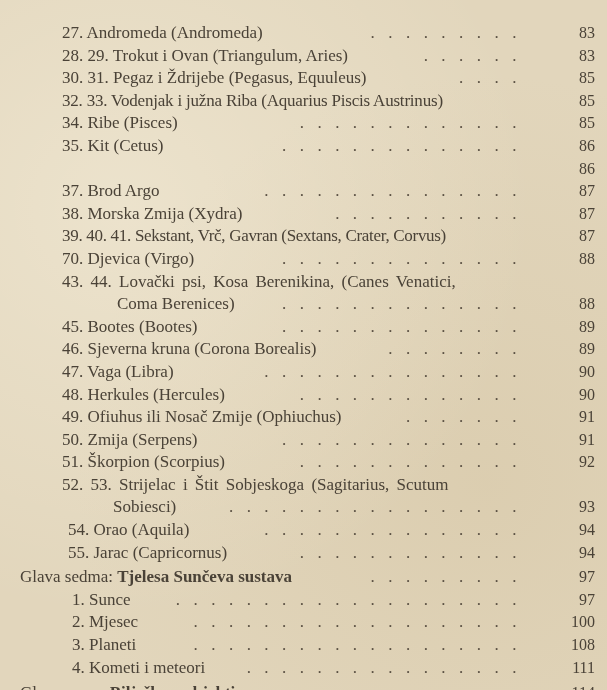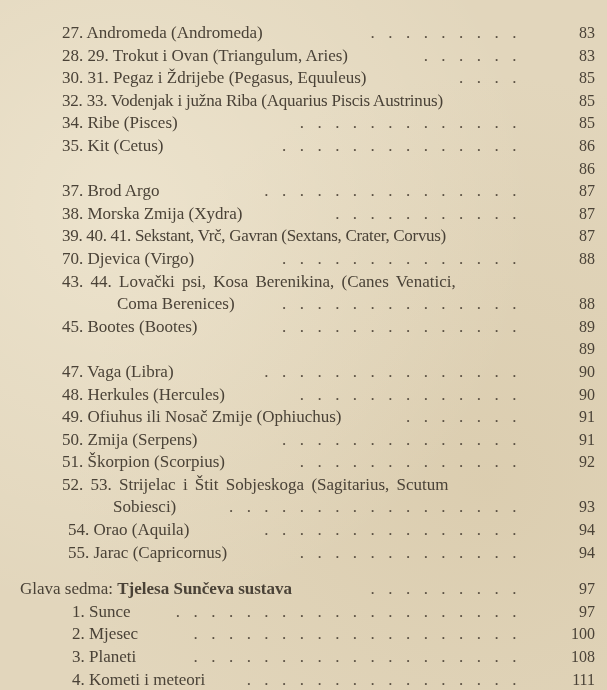--- a/index.html
+++ b/index.html
@@ -86,21 +86,21 @@
     </div>
   <div class="row">
       <span class="entry cont-line"><span class="text">Coma Berenices)</span><span style="position: absolute; right: 0px; top: 0px; letter-spacing: 4.6px; color: rgb(90, 80, 67);">. . . . . . . . . . . . . .</span></span>
       <span class="page-num">88</span>
     </div>
   <div class="row">
       <span class="entry"><span class="text">45. Bootes (Bootes)</span><span style="position: absolute; right: 0px; top: 0px; letter-spacing: 4.6px; color: rgb(90, 80, 67);">. . . . . . . . . . . . . .</span></span>
       <span class="page-num">89</span>
     </div>
   <div class="row">
-      <span class="entry"><span style="position: absolute; right: 0px; top: 0px; letter-spacing: 4.6px; color: rgb(90, 80, 67);">. . . . . . . .</span></span>
+      <span class="entry"><span class="text">46. Sjeverna kruna (Corona Borealis)</span><span style="position: absolute; right: 0px; top: 0px; letter-spacing: 4.6px; color: rgb(90, 80, 67);">. . . . . . . .</span></span>
       <span class="page-num">89</span>
     </div>
   <div class="row">
       <span class="entry"><span class="text">47. Vaga (Libra)</span><span style="position: absolute; right: 0px; top: 0px; letter-spacing: 4.6px; color: rgb(90, 80, 67);">. . . . . . . . . . . . . . .</span></span>
       <span class="page-num">90</span>
     </div>
   <div class="row">
       <span class="entry"><span class="text">48. Herkules (Hercules)</span><span style="position: absolute; right: 0px; top: 0px; letter-spacing: 4.6px; color: rgb(90, 80, 67);">. . . . . . . . . . . . .</span></span>
       <span class="page-num">90</span>
     </div>
@@ -126,21 +126,21 @@
     </div>
   <div class="row">
       <span class="entry sub"><span class="text">54. Orao (Aquila)</span><span style="position: absolute; right: 0px; top: 0px; letter-spacing: 4.6px; color: rgb(90, 80, 67);">. . . . . . . . . . . . . . .</span></span>
       <span class="page-num">94</span>
     </div>
   <div class="row">
       <span class="entry sub"><span class="text">55. Jarac (Capricornus)</span><span style="position: absolute; right: 0px; top: 0px; letter-spacing: 4.6px; color: rgb(90, 80, 67);">. . . . . . . . . . . . .</span></span>
       <span class="page-num">94</span>
     </div>
 
-  <div class="row" style="margin-top:14px">
+  <div class="row" style="margin-top:2px">
       <span class="entry chapter"><span class="text"><span>Glava sedma: </span><b>Tjelesa Sunčeva sustava</b></span><span style="position: absolute; right: 0px; top: 0px; letter-spacing: 4.6px; color: rgb(90, 80, 67);">. . . . . . . . .</span></span>
       <span class="page-num">97</span>
     </div>
   <div class="row">
       <span class="entry" style="left:72px"><span class="text">1. Sunce</span><span style="position: absolute; right: 0px; top: 0px; letter-spacing: 4.6px; color: rgb(90, 80, 67);">. . . . . . . . . . . . . . . . . . . .</span></span>
       <span class="page-num">97</span>
     </div>
   <div class="row">
       <span class="entry" style="left:72px"><span class="text">2. Mjesec</span><span style="position: absolute; right: 0px; top: 0px; letter-spacing: 4.6px; color: rgb(90, 80, 67);">. . . . . . . . . . . . . . . . . . .</span></span>
       <span class="page-num">100</span>

